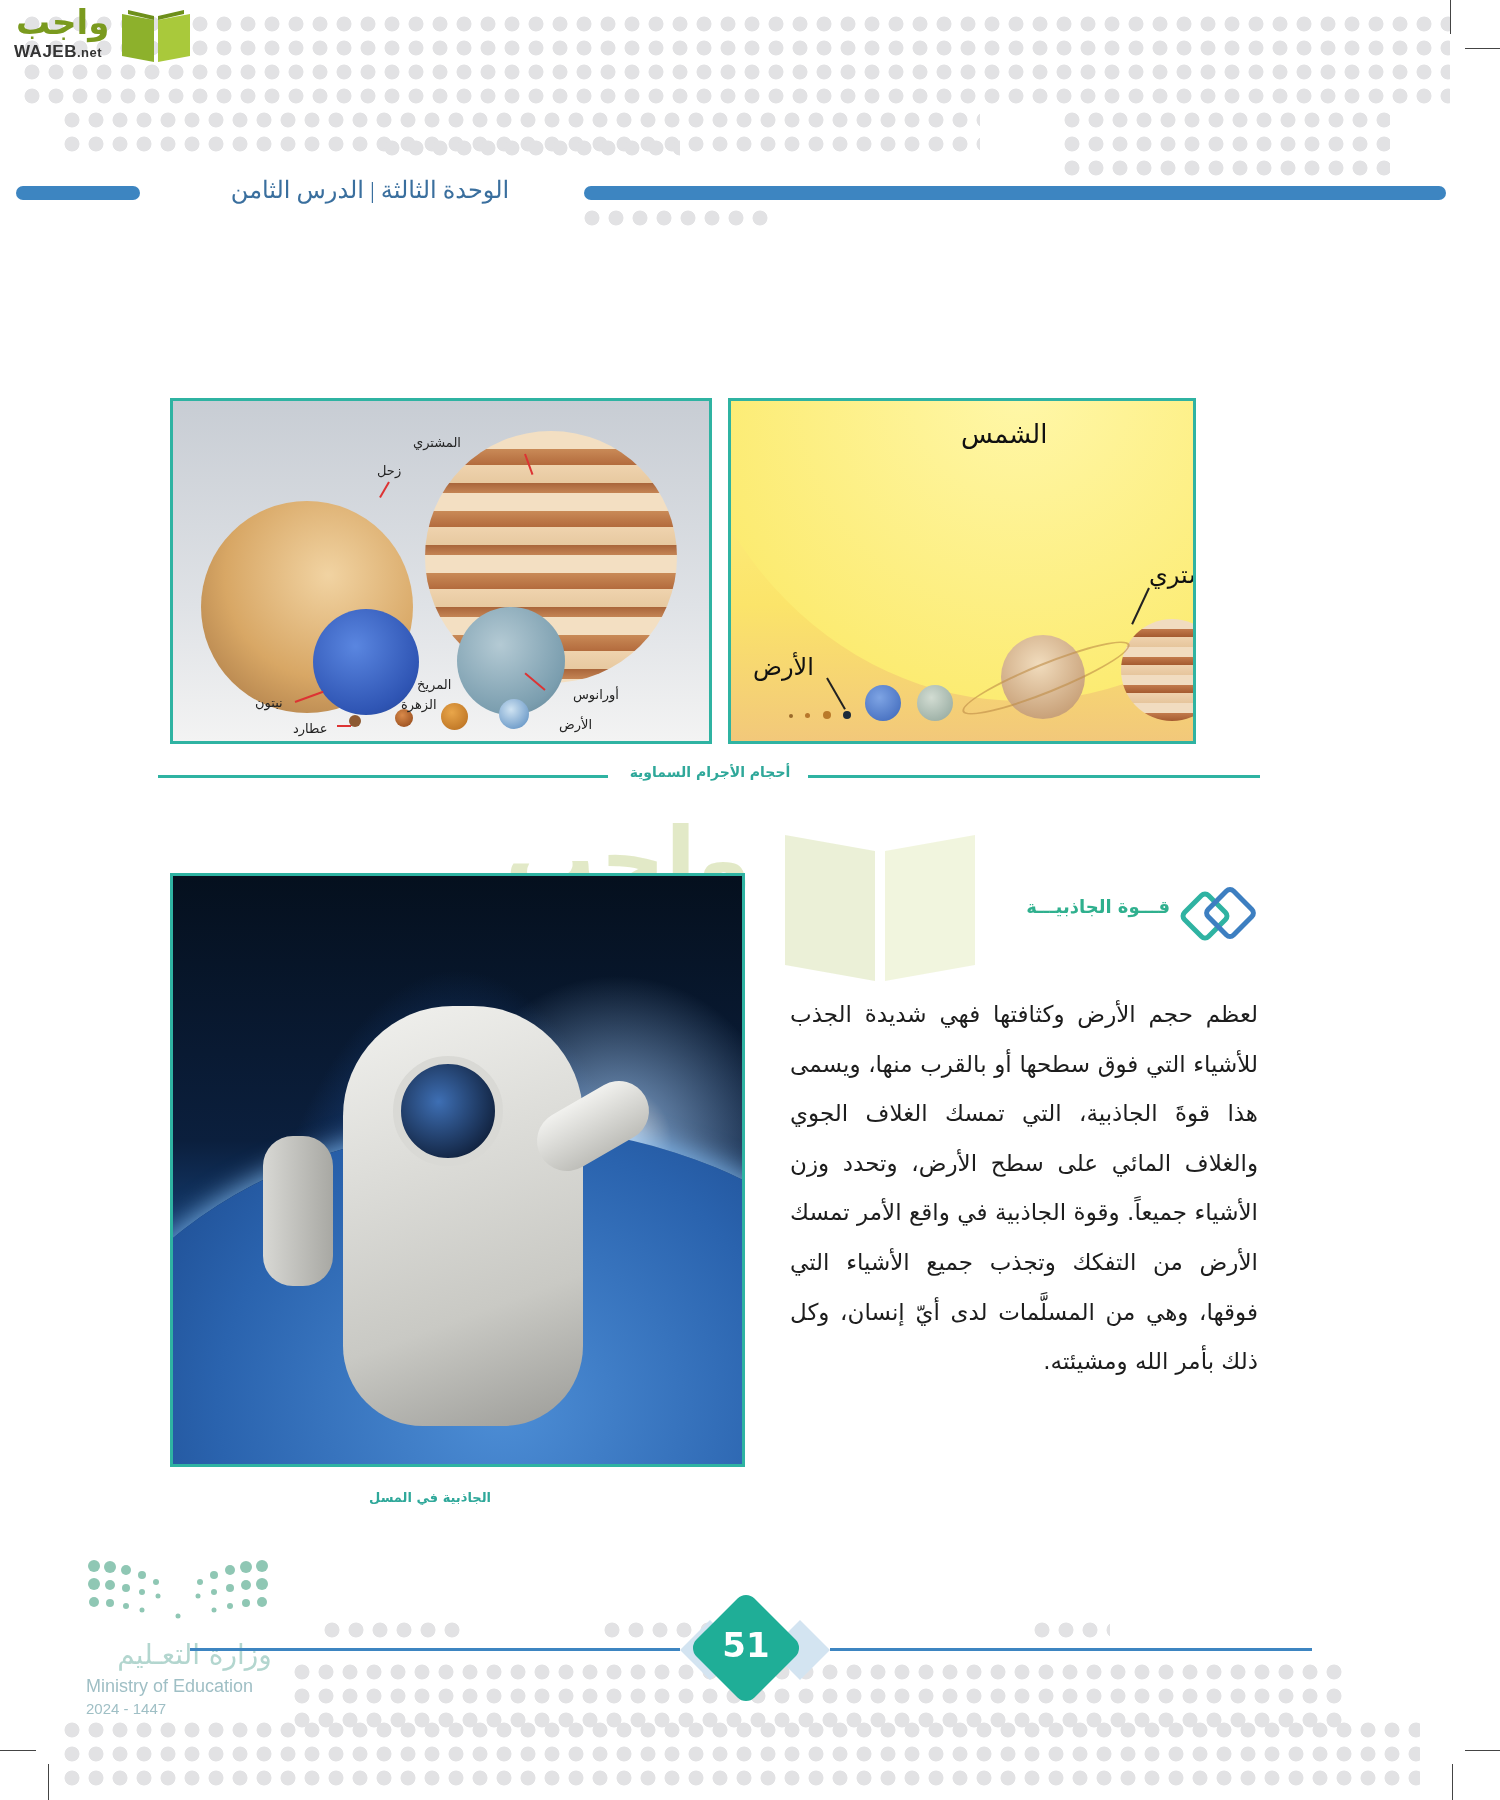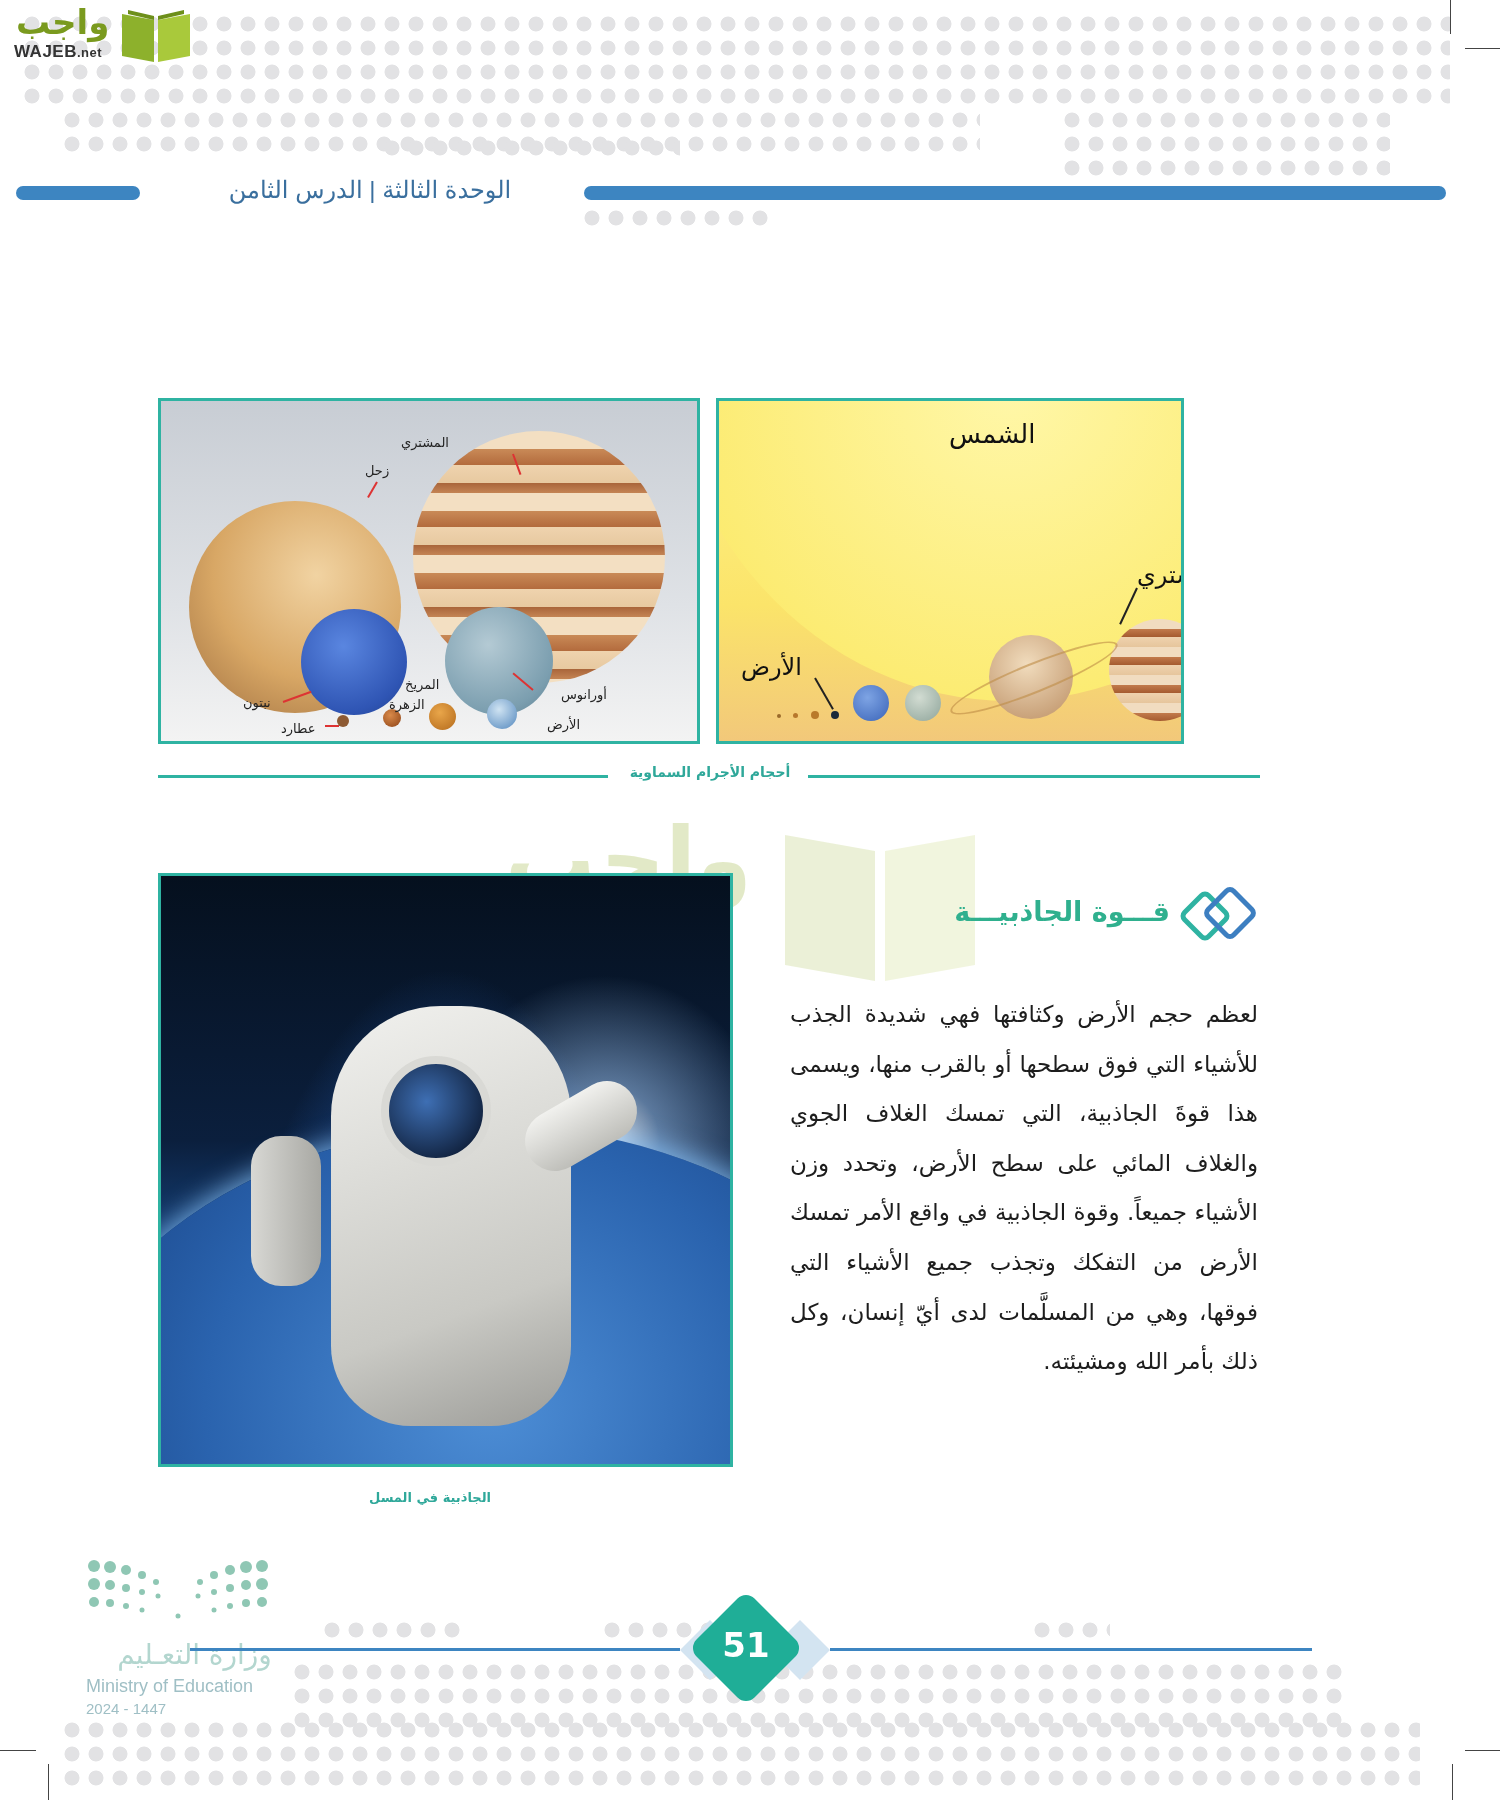--- a/index.html
+++ b/index.html
@@ -13,24 +13,24 @@
   .logo-ar { position: absolute; left: 8px; top: -2px; font-family: "DejaVu Sans", sans-serif; font-weight: bold; font-size: 34px; color: #7a9a1e; direction: rtl; }
   .logo-en { position: absolute; left: 6px; top: 38px; font-family: "Liberation Sans", sans-serif; font-weight: bold; font-size: 17px; color: #333; letter-spacing: 0.5px; }
   .logo-en small { font-size: 13px; }
   .logo-book { position: absolute; left: 110px; top: 2px; width: 76px; height: 58px; }
 
   .crop { position: absolute; background: #444; }
 
   
   .hdr-bar-left { position: absolute; left: 16px; top: 186px; width: 124px; height: 14px; background: #3d85c1; border-radius: 7px; }
   .hdr-bar-right { position: absolute; left: 584px; top: 186px; width: 862px; height: 14px; background: #3d85c1; border-radius: 7px; }
-  .hdr-title { position: absolute; left: 200px; top: 176px; width: 340px; text-align: center; font-family: Liberation Sans, sans-serif; font-size: 24px; color: #3a6f9e; direction: rtl; }
-
-  
-  .frame { position: absolute; border: 3px solid #2fb3a2; overflow: hidden; }
+  .hdr-title { position: absolute; left: 200px; top: 176px; width: 340px; text-align: center; font-family: Liberation Serif, serif; font-size: 24px; color: #3a6f9e; direction: rtl; }
+
+  
+  .frame { position: absolute; border: 3px solid #2fb3a2; overflow: hidden; margin-left: 12px; }
   .f1 { left: 158px; top: 398px; width: 542px; height: 346px; background: linear-gradient(180deg, #c8cdd4 0%, #dfe2e6 60%, #f3f3f3 100%); }
   .f2 { left: 716px; top: 398px; width: 468px; height: 346px; background: linear-gradient(180deg, #fff38a 0%, #fbe46a 60%, #f2c87a 100%); }
   .planet { position: absolute; border-radius: 50%; }
   .plabel { position: absolute; font-family: "DejaVu Sans", sans-serif; font-size: 13px; color: #222; direction: rtl; white-space: nowrap; }
   .plabel-lg { font-size: 26px; color: #111; }
   .arrow { position: absolute; height: 2px; background: #d33; transform-origin: left center; }
   .arrow-dk { background: #222; }
 
   
   .cap-line { position: absolute; height: 3px; background: #2fb3a2; top: 775px; }
@@ -44,21 +44,21 @@
 
   
   .f3 { left: 158px; top: 873px; width: 575px; height: 594px; background:
         radial-gradient(circle at 78% 45%, rgba(255,255,255,0.9) 0%, rgba(170,210,255,0.5) 10%, transparent 30%),
         radial-gradient(ellipse at 50% 130%, #3a78c8 0%, #1f4f98 40%, transparent 62%),
         linear-gradient(180deg, #05101e 0%, #0b1f3d 45%, #1a4f92 70%, #2a66b0 100%); }
   .cap2 { position: absolute; left: 320px; top: 1490px; width: 220px; text-align: center; font-family: "DejaVu Sans", sans-serif; font-weight: bold; font-size: 13px; color: #2fa89a; direction: rtl; }
 
   
   .sec-icon { position: absolute; left: 1178px; top: 885px; width: 82px; height: 64px; }
-  .sec-title { position: absolute; left: 930px; top: 896px; width: 240px; text-align: right; font-family: "DejaVu Sans", sans-serif; font-weight: bold; font-size: 27px; color: #2fb08e; direction: rtl; letter-spacing: 1px; }
+  .sec-title { position: absolute; left: 930px; top: 896px; width: 240px; text-align: right; font-family: "DejaVu Sans", sans-serif; font-weight: bold; font-size: 18px; color: #2fb08e; direction: rtl; letter-spacing: 1px; }
 
   
   .para { position: absolute; left: 790px; top: 990px; width: 468px; direction: rtl; text-align: justify; text-align-last: right; font-family: "DejaVu Sans", sans-serif; font-size: 23px; line-height: 49.6px; color: #1d1d1d; }
 
   
   .moe { position: absolute; left: 86px; top: 1558px; width: 185px; height: 165px; }
   .moe-dots { position: absolute; left: 0; top: 0; width: 185px; height: 65px; }
   .moe-ar { position: absolute; left: 16px; top: 80px; width: 185px; text-align: center; font-family: "DejaVu Sans", sans-serif; font-size: 28px; color: #b3d6cf; direction: rtl; }
   .moe-en { position: absolute; left: 0; top: 118px; font-family: "Liberation Sans", sans-serif; font-size: 18px; color: #9fbfc5; }
   .moe-yr { position: absolute; left: 0; top: 142px; font-family: "Liberation Sans", sans-serif; font-size: 15px; color: #9fbfc5; }

